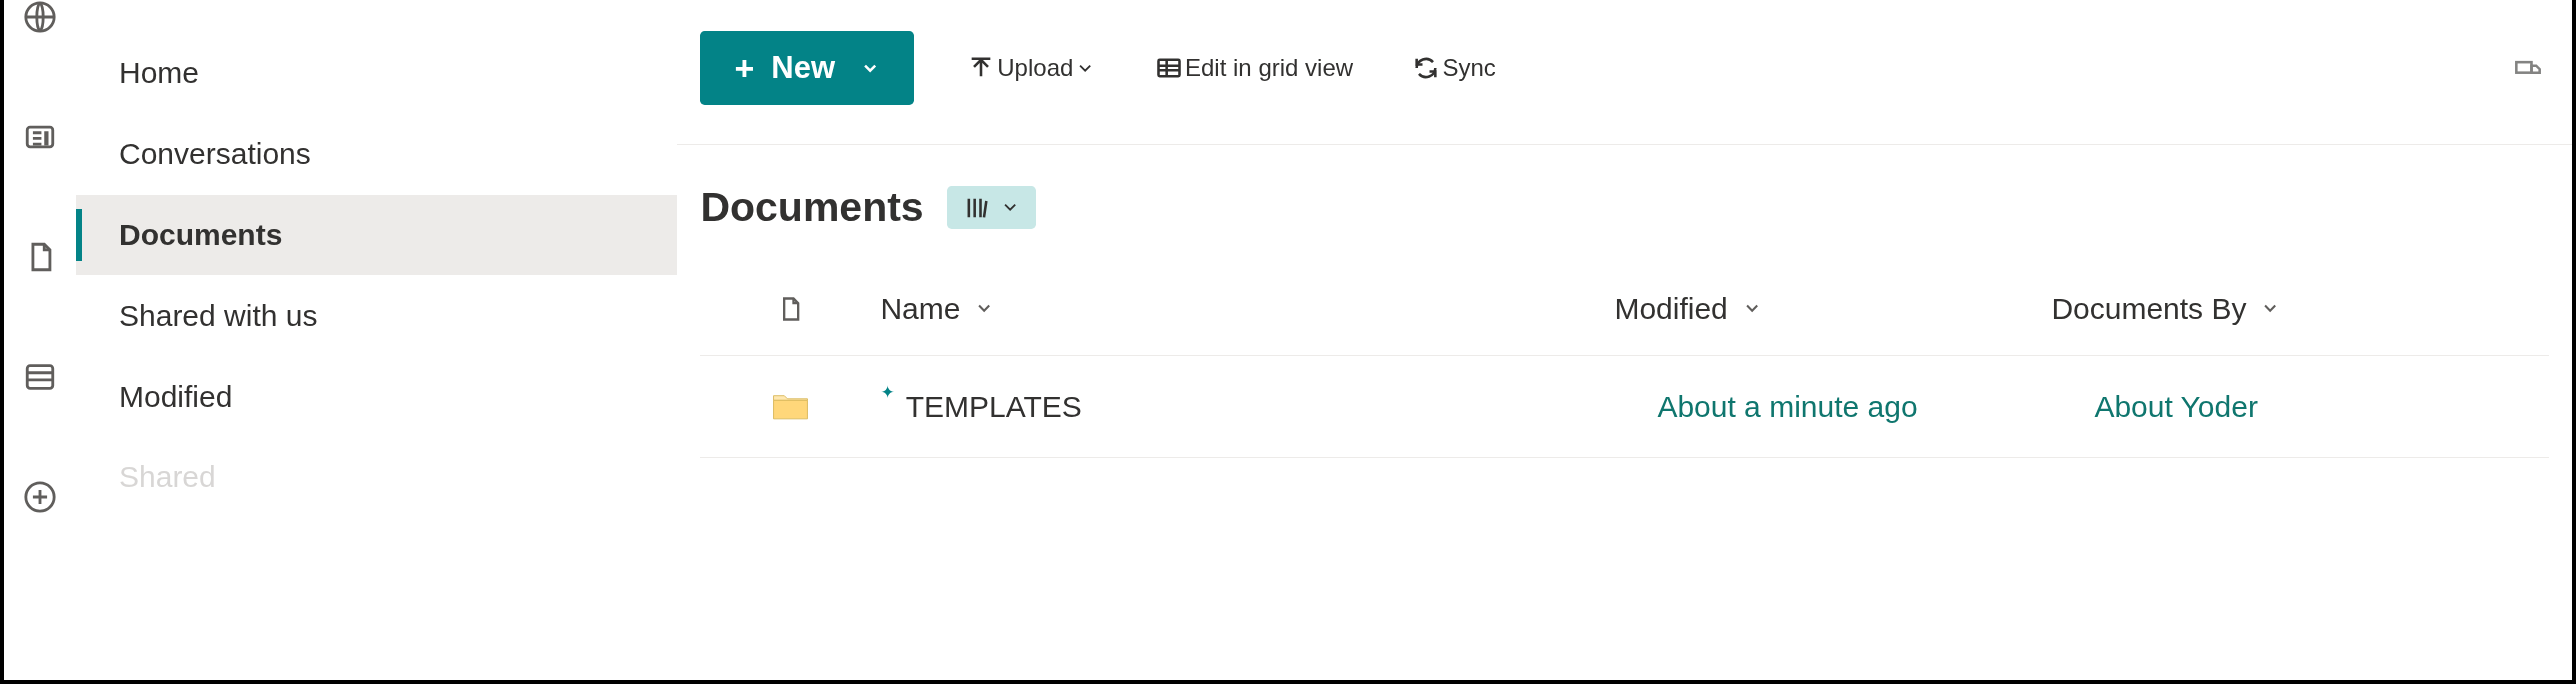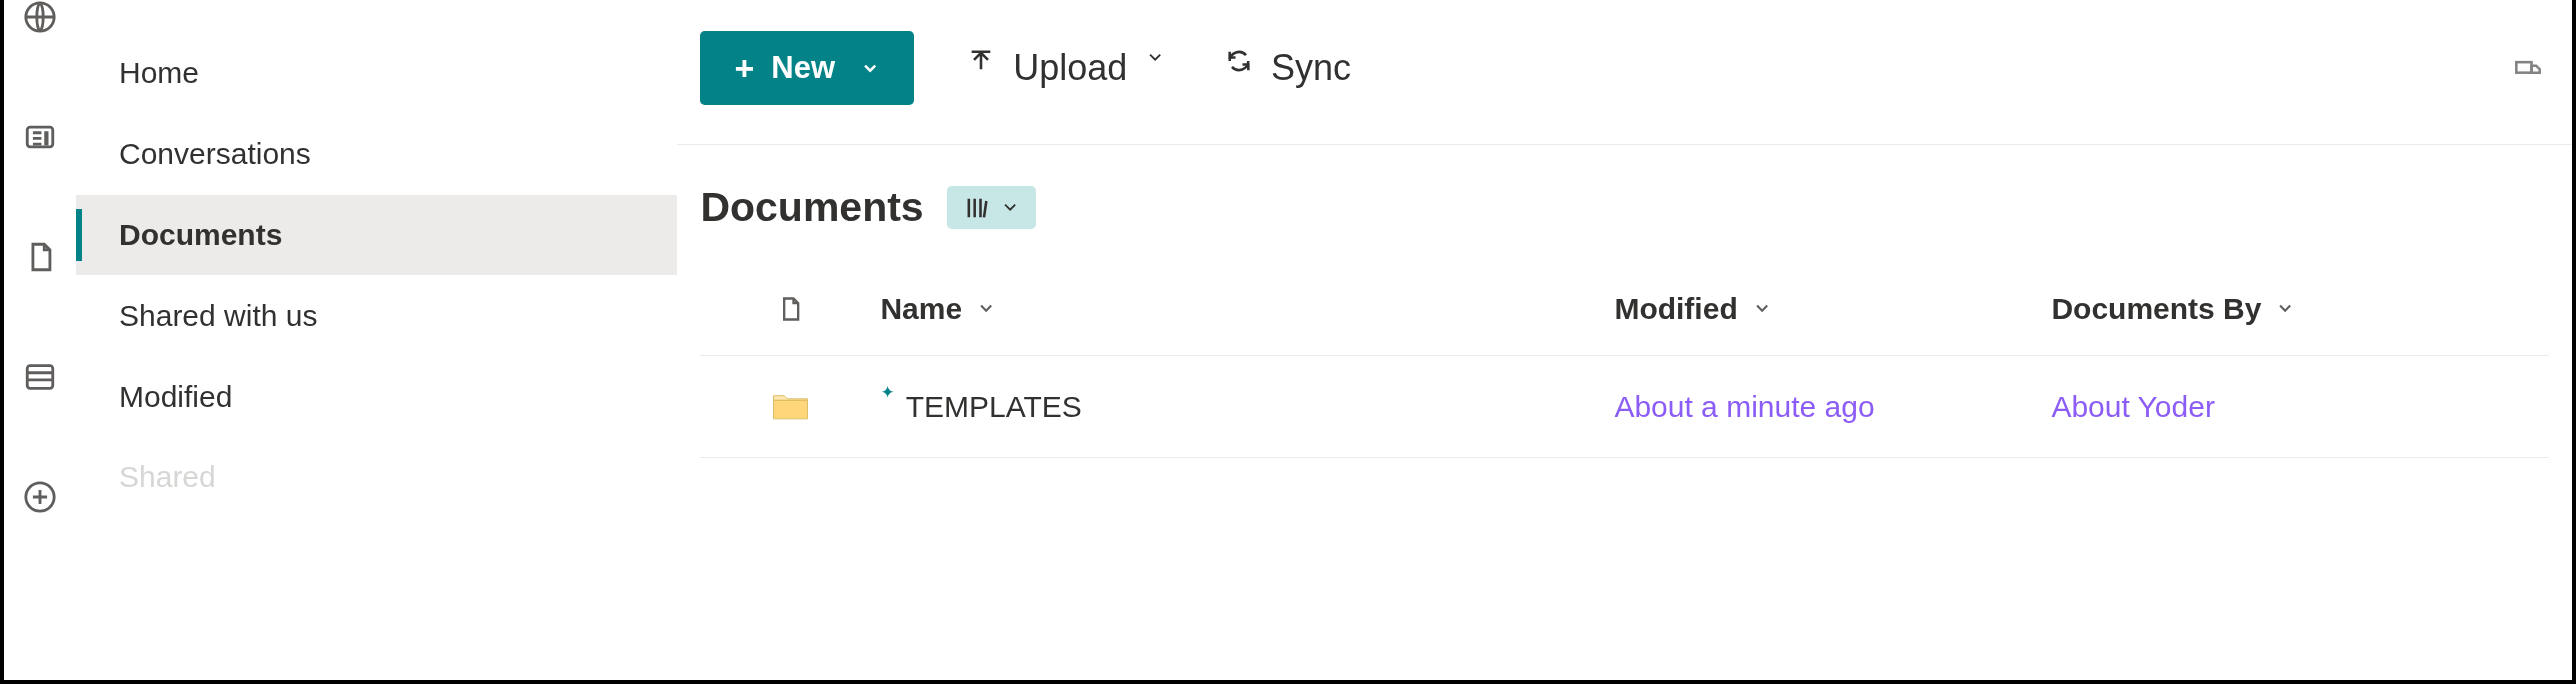--- a/index.html
+++ b/index.html
@@ -89,22 +89,23 @@
       border-radius: 4.7px;
       display: inline-flex;
       align-items: center;
       gap: 17px;
       cursor: pointer;
     }
     .btn-new .plus { font-size: 34px; line-height: 1; }
     .btn-new .chev { margin-left: 7.8px; }
     .tb-item {
       display: inline-flex;
-      gap: 18px;
-      font-size: 36px;
+      align-items: center;
+      gap: 2px;
+      font-size: 24px;
       color: #323130;
       cursor: pointer;
       padding: 7.8px 6.2px;
     }
     .tb-item svg { stroke: #323130; fill: none; stroke-width: 2.2; }
     .tb-item .chev { color: #605e5c; }
     
     .page-head {
       padding: 39px 23.4px 31px 23.4px;
       display: flex;
@@ -135,31 +136,31 @@
       display: grid;
       grid-template-columns: 180px 734px 437px 406px 1fr;
       align-items: center;
       border-bottom: 1.6px solid #edebe9;
     }
     .thead { height: 94px; }
     .trow { height: 102px; }
     .th {
       font-size: 30px;
       color: #323130;
-      font-weight: 700;
+      font-weight: 400;
       display: flex;
       align-items: center;
       gap: 14px;
       cursor: pointer;
     }
     .th .chev { color: #605e5c; }
     .th-icon { justify-content: center; }
     .th-icon svg { stroke: #605e5c; fill: none; stroke-width: 2; }
     .td { font-size: 30px; color: #323130; }
-    .td.muted { color: #8b5cf6; }
+    .td.muted { color: #0f766e; margin-left: 43px; }
     .td-icon { display: flex; justify-content: center; }
     .td-name { display: flex; align-items: center; gap: 11px; }
     .td-name .new-mark {
       color: #038387;
       font-size: 17px;
       align-self: flex-start;
       margin-top: -7.8px;
     }
     .folder-svg { width: 37px; height: 31px; }
     .chev-svg { width: 20.3px; height: 20.3px; }
@@ -237,20 +238,27 @@
     <div class="tb-item">
       <svg class="icon-sm" viewBox="0 0 24 24">
           <path d="M12 19V5M6 11l6-6 6 6M4 4h16"></path>
         </svg>
       <span>Upload</span>
       <svg class="chev chev-svg" viewBox="0 0 24 24" stroke="#605e5c" fill="none" stroke-width="2.5">
           <path d="M6 9l6 6 6-6"></path>
         </svg>
     </div>
 
+    <div class="tb-item">
+      <svg class="icon-sm" viewBox="0 0 24 24">
+          <rect x="3" y="5" width="18" height="14" rx="1"></rect>
+          <path d="M3 10h18M3 14h18M10 5v14"></path>
+        </svg>
+      <span>Edit in grid view</span>
+    </div>
 
     <div class="tb-item">
       <svg class="icon-sm" viewBox="0 0 24 24">
           <path d="M20 12a8 8 0 0 1-14 5M4 12a8 8 0 0 1 14-5"></path>
           <path d="M4 4v5h5M20 20v-5h-5"></path>
         </svg>
       <span>Sync</span>
     </div>
 
 

